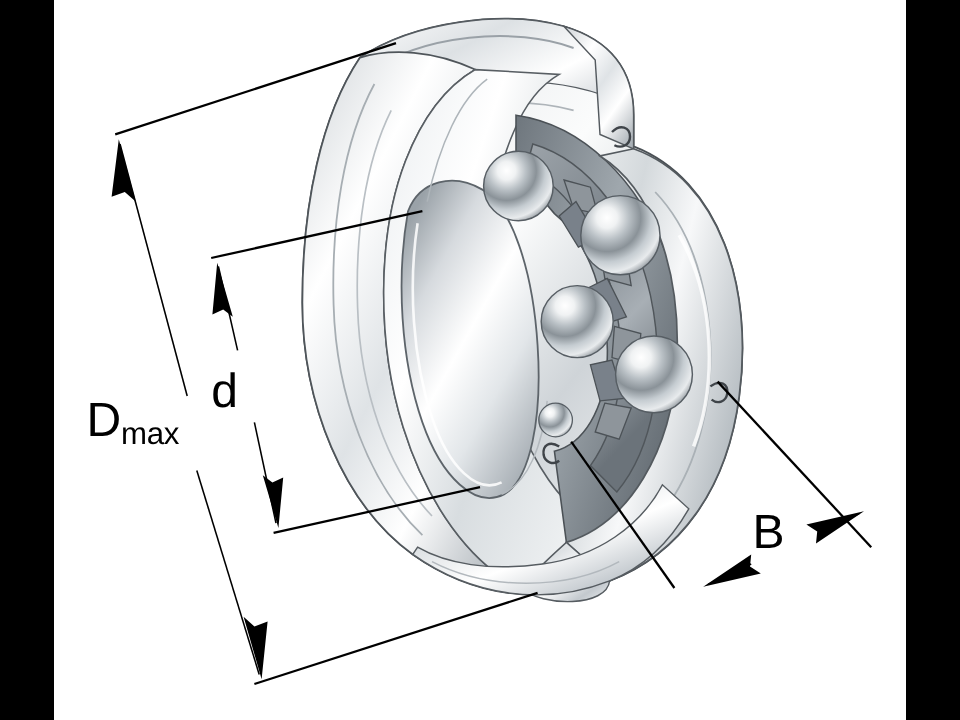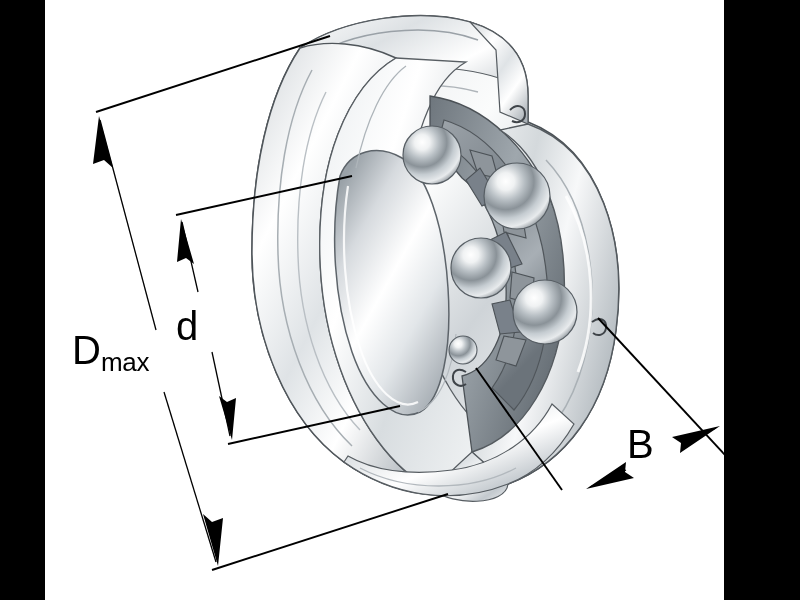--- a/index.html
+++ b/index.html
@@ -2,21 +2,21 @@
 <html><head>
 <meta charset="utf-8">
 <style>
   html, body {
     margin: 0;
     padding: 0;
     background: #000000;
   }
   #stage {
     position: relative;
-    width: 724px;
+    width: 800px;
     height: 600px;
     background: #fca5a5;
     overflow: hidden;
     font-family: "Liberation Sans", sans-serif;
   }
   #canvas-area {
     position: absolute;
     left: 45px;
     top: 0px;
     width: 710px;

